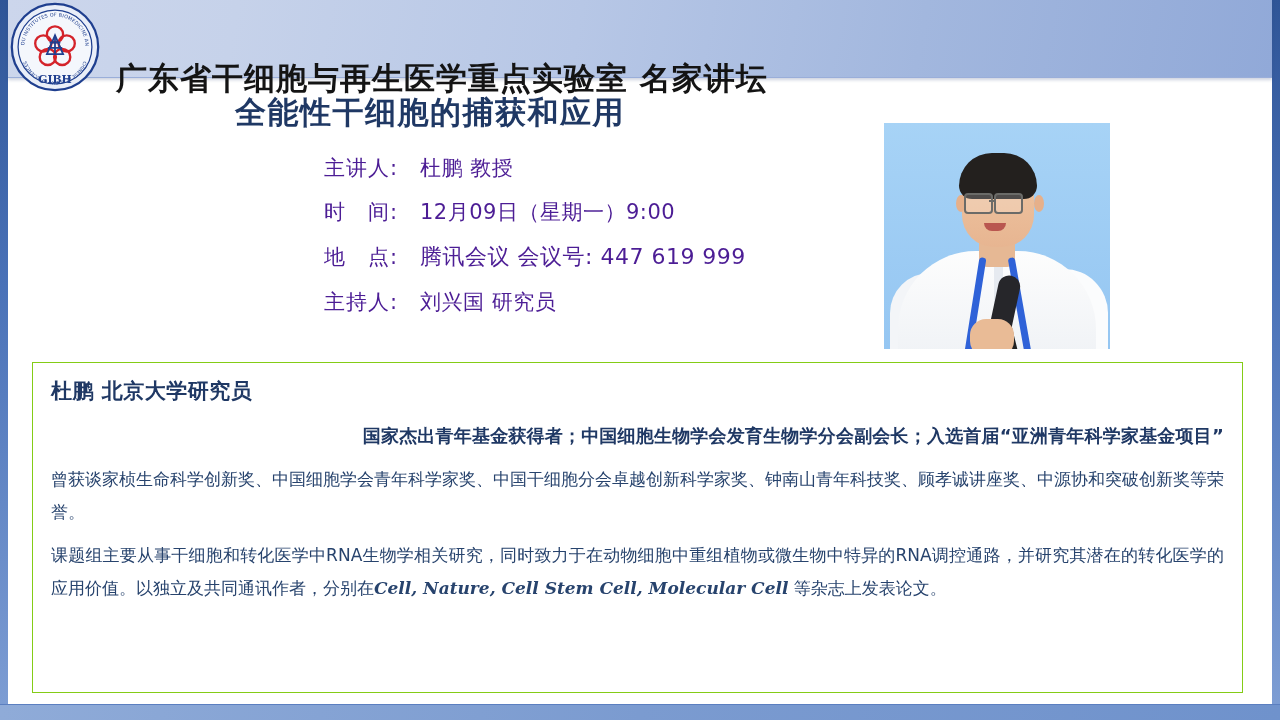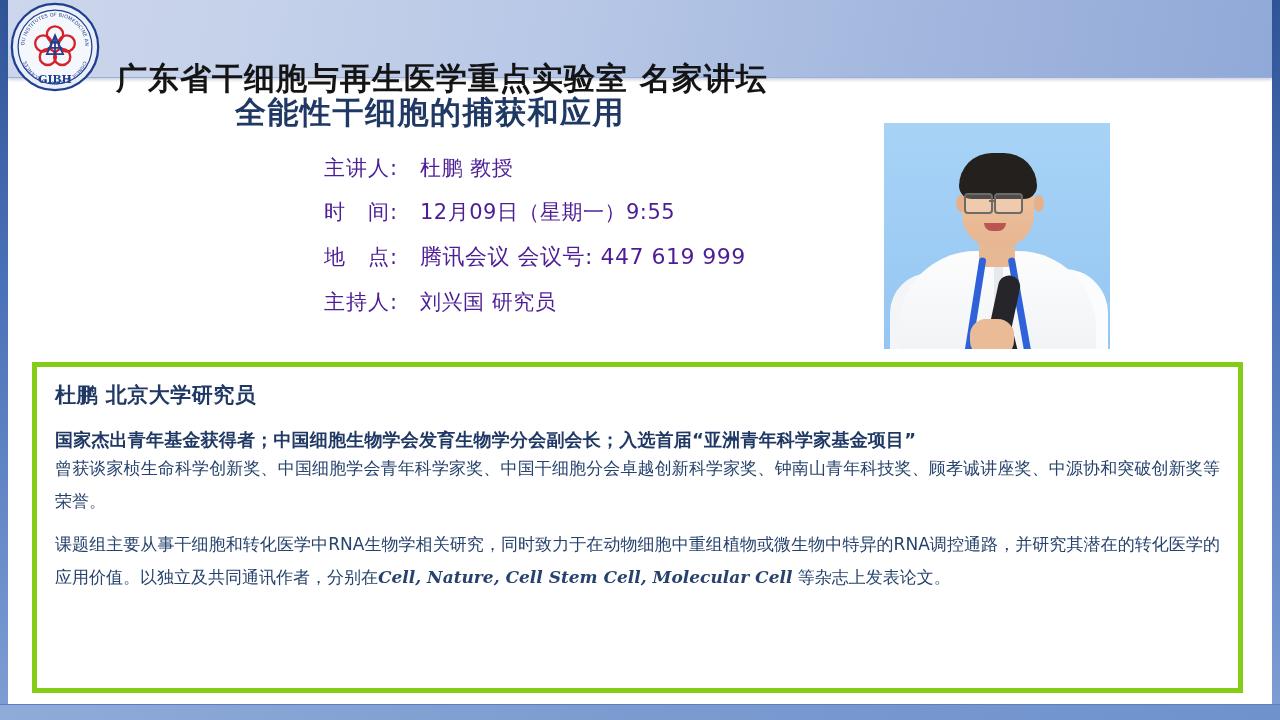--- a/index.html
+++ b/index.html
@@ -160,39 +160,41 @@
   .ph-cord { position:absolute; left:128px; top:200px; width:5px; height:50px; background:#222; border-radius:3px; transform: rotate(-14deg); }
   .ph-placket { position:absolute; left:110px; top:140px; width:9px; height:92px; background:#e6eaf0; }
 
   
   #bio-panel {
     position: absolute;
     left: 32px;
     top: 362px;
     width: 1211px;
     height: 331px;
-    border: 5px solid #84cc16;
+    border: 1px solid #84cc16;
     box-sizing: border-box;
     background: #ffffff;
     padding: 14px 18px 0 18px;
   }
   #bio-name {
     font-size: 21px;
     font-weight: 700;
     color: #1f3864;
     letter-spacing: 0.5px;
     margin-bottom: 19px;
     font-family: "DejaVu Sans", "Liberation Sans", sans-serif;
   }
   #bio-honors {
     font-size: 18px;
     font-weight: 700;
     color: #1f3864;
     letter-spacing: 0.2px;
-    font-family: "DejaVu Sans", "Liberation Sans", sans-serif;
+    margin-bottom: 15px;
+    font-family: "DejaVu Sans", "Liberation Sans", sans-serif;
+    text-align: right;
   }
   .bio-para {
     font-size: 17px;
     color: #27436d;
     line-height: 33px;
     margin-bottom: 10px;
     text-align: justify;
     font-family: "DejaVu Sans", "Liberation Sans", sans-serif;
   }
   .journals {
@@ -246,21 +248,21 @@
 
   <div id="info-block">
     <div id="lecture-title">全能性干细胞的捕获和应用</div>
     <div id="info-lines">
 
       <div class="info-row">
         <span class="info-label">主讲人:</span><span class="info-value">杜鹏  教授</span>
       </div>
 
       <div class="info-row">
-        <span class="info-label">时　间:</span><span class="info-value">12月09日（星期一）9:55</span>
+        <span class="info-label">时　间:</span><span class="info-value">12月09日（星期一）9:00</span>
       </div>
 
       <div class="info-row">
         <span class="info-label">地　点:</span><span class="info-value small">腾讯会议 会议号: 447 619 999</span>
       </div>
 
       <div class="info-row">
         <span class="info-label">主持人:</span><span class="info-value">刘兴国 研究员</span>
       </div>
 

